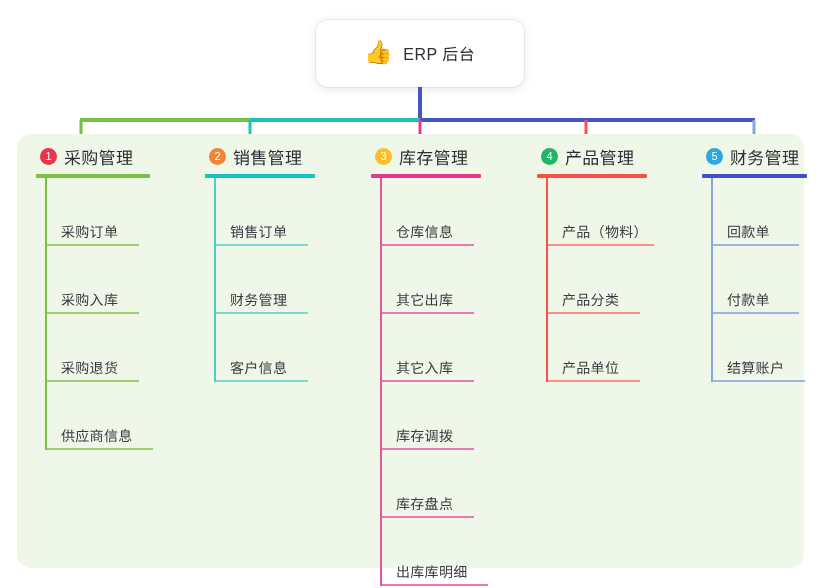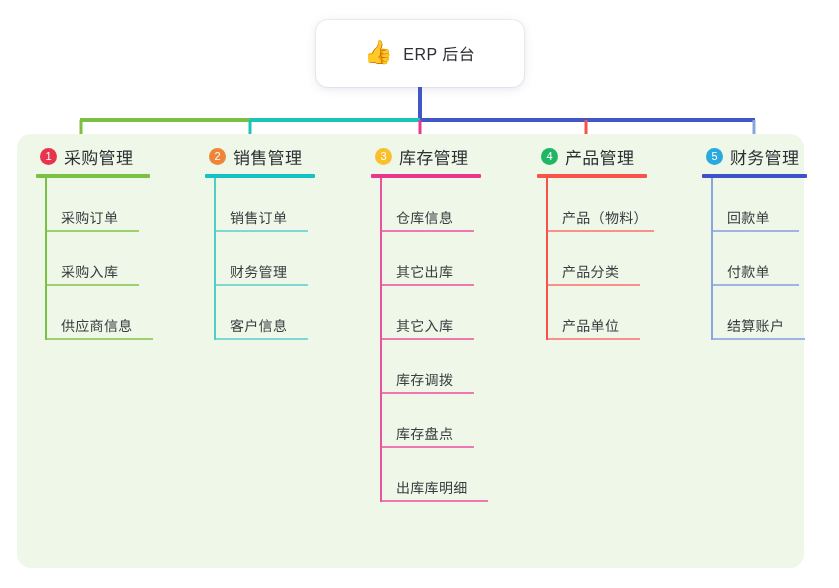--- a/index.html
+++ b/index.html
@@ -121,21 +121,21 @@
   }
   .spine {
     position: absolute;
     left: 9px;
     top: 0;
     bottom: 0;
     width: 2px;
   }
   .child {
     position: relative;
-    height: 54px;
+    height: 68px;
     display: flex;
     align-items: flex-end;
     box-sizing: border-box;
   }
   .child-label {
     font-size: 14px;
     color: #3b3c40;
     white-space: nowrap;
     padding-left: 16px;
     padding-bottom: 5px;
@@ -187,20 +187,24 @@
       <div class="spine" style="background:#7ac143;"></div>
       <div class="child">
         <span class="child-label">采购订单</span>
         <span class="child-rule" style="background:#9ccf6e; width:92px;"></span>
       </div>
       <div class="child">
         <span class="child-label">采购入库</span>
         <span class="child-rule" style="background:#9ccf6e; width:92px;"></span>
       </div>
       <div class="child">
+        <span class="child-label">采购退货</span>
+        <span class="child-rule" style="background:#9ccf6e; width:92px;"></span>
+      </div>
+      <div class="child">
         <span class="child-label">供应商信息</span>
         <span class="child-rule" style="background:#9ccf6e; width:106px;"></span>
       </div>
     </div>
   </div>
 
   <div class="column" style="left:205px; width:152px;">
     <div class="col-head">
       <span class="badge" style="background:#f08437;">2</span>
       <span class="col-title">销售管理</span>

